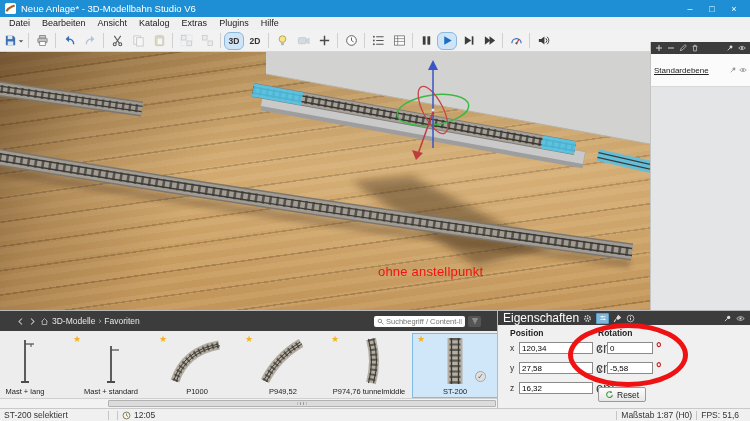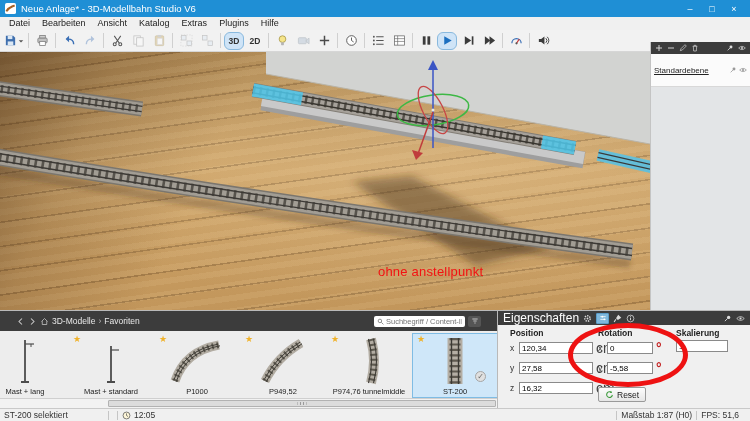--- a/index.html
+++ b/index.html
@@ -568,26 +568,20 @@
           <input value="0" style="">
           <span class="unit deg">°</span>
         </div>
         <div class="prow">
           <span class="axis">y</span>
           <input value="-5,58" style="">
           <span class="unit deg">°</span>
         </div>
       </div>
 
-      <div class="pgroup pg-scale">
-        <div class="glabel">Skalierung</div>
-        <div class="prow">
-          <input value="1" style="">
-        </div>
-      </div>
 
       <div class="reset-btn">
         <svg viewBox="0 0 12 12">
             <path d="M9.8 6.5a3.8 3.8 0 1 1-1.1-3" fill="none" stroke="#3a9a3a" stroke-width="1.4"></path>
             <path d="M8 1l1.4 2.8L6.4 3.6z" fill="#3a9a3a"></path>
           </svg>
         <span>Reset</span>
       </div>
     </div>
 

